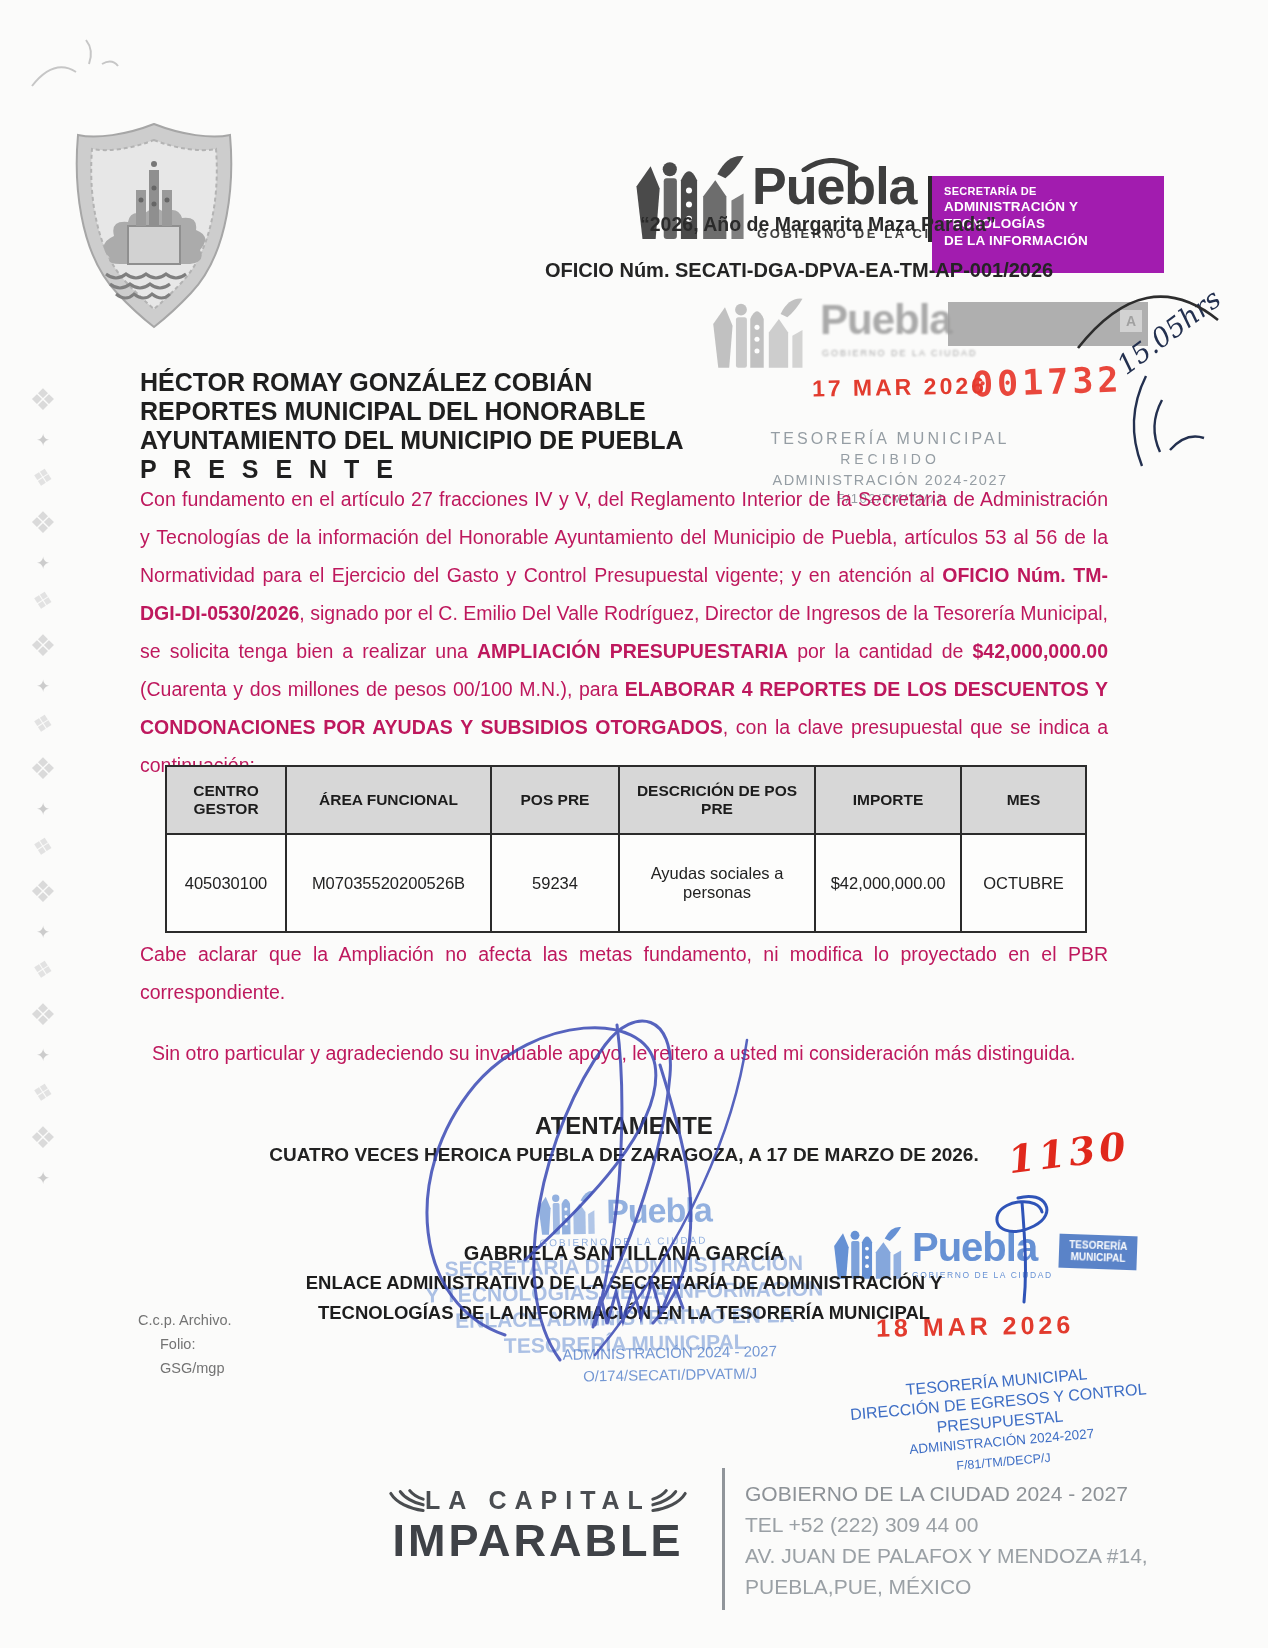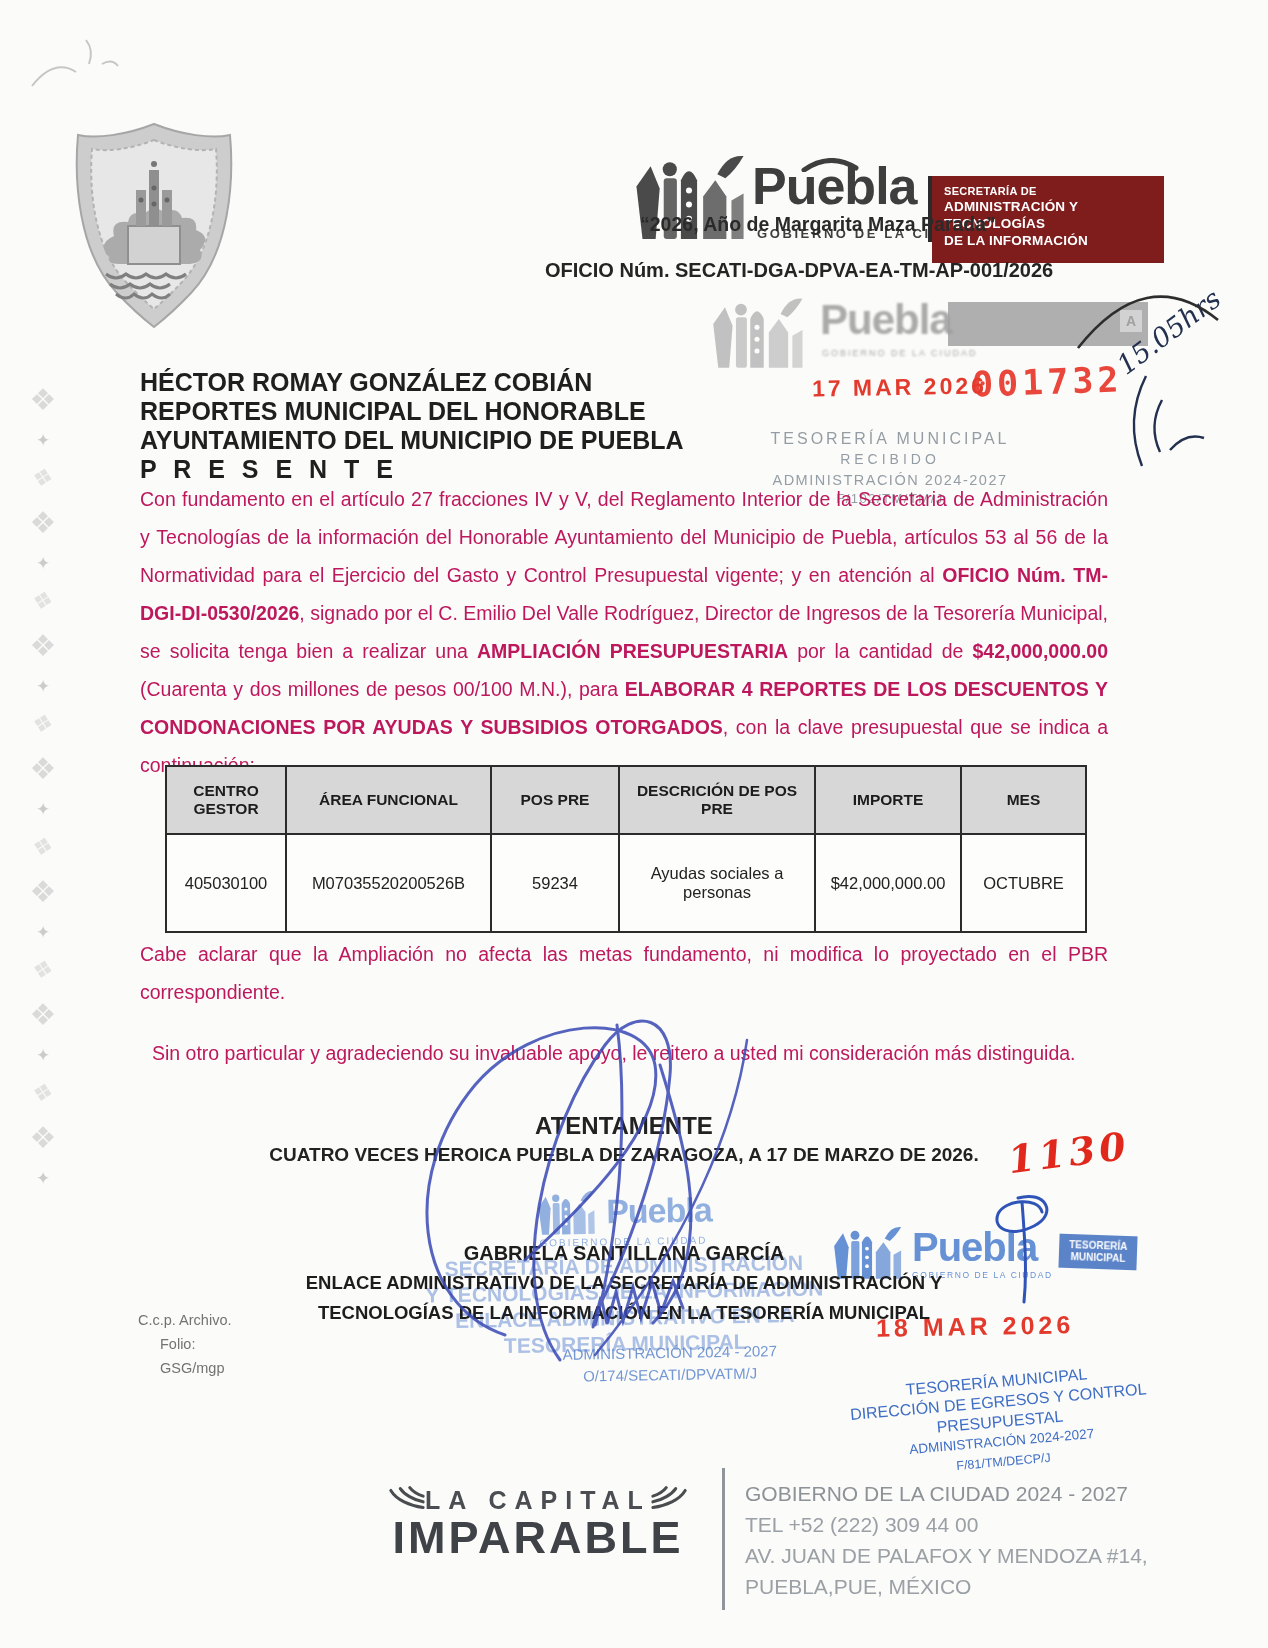--- a/index.html
+++ b/index.html
@@ -3,21 +3,21 @@
 <meta charset="utf-8">
 <style>
   html,body{margin:0;padding:0;background:#e8e8e6;}
   #page{position:relative;width:1268px;height:1648px;margin:0 auto;background:#fbfbfa;
         font-family:"Liberation Sans",sans-serif;color:#222;overflow:hidden;}
   .abs{position:absolute;}
   .b{font-weight:bold;}
   
   .wordmark{font-weight:800;color:#3e3e3e;letter-spacing:-1px;}
   .brandsub{font-weight:bold;color:#3e3e3e;letter-spacing:2.6px;font-size:13px;}
-  .secbox{background:#7f1d1d;color:#fff;padding:9px 10px 14px 12px;line-height:1.25;}
+  .secbox{background:#a21caf;color:#fff;padding:9px 10px 24px 12px;line-height:1.25;}
   .secbox .l1{font-size:11px;font-weight:bold;letter-spacing:.3px;}
   .secbox .l2,.secbox .l3{font-size:13.5px;font-weight:800;letter-spacing:.2px;}
   .motto{font-weight:800;font-size:19.5px;color:#2a2a2a;}
   .oficio{font-weight:800;font-size:20px;color:#242424;}
   
   .redstamp{color:#e23b2e;font-weight:800;}
   .graystamp{color:#8d969d;text-align:center;line-height:1.4;}
   .bluetext{color:#3e6ec5;}
   .handink{font-family:"DejaVu Serif",serif;font-style:italic;color:#23304f;}
   
@@ -261,21 +261,21 @@
   </svg>
 
   <div class="abs" style="left:138px;top:1308px;font-size:14.5px;line-height:24px;color:#737373">
     <div>C.c.p. Archivo.</div>
     <div style="padding-left:22px">Folio:</div>
     <div style="padding-left:22px">GSG/mgp</div>
   </div>
 
   <div class="abs" style="left:722px;top:1468px;width:2.5px;height:142px;background:#90959a"></div>
   <div class="abs center" style="left:378px;top:1486px;width:320px">
-    <div style="display:inline-flex;align-items:flex-start;gap:0">
+    <div style="display:inline-flex;align-items:flex-end;gap:0">
       <svg width="38" height="26" viewBox="0 0 40 26">
         <g stroke="#4a4d50" stroke-width="3.2" fill="none" stroke-linecap="round">
           <path d="M38,22 C24,20 10,14 4,4"></path>
             <path d="M38,16 C28,14 18,8 14,2"></path>
             <path d="M38,10 C32,8 27,5 24,1"></path>
         </g>
       </svg>
       <span class="capital">LA CAPITAL</span>
       <svg width="38" height="26" viewBox="0 0 40 26" style="transform:scaleX(-1)">
         <g stroke="#4a4d50" stroke-width="3.2" fill="none" stroke-linecap="round">

